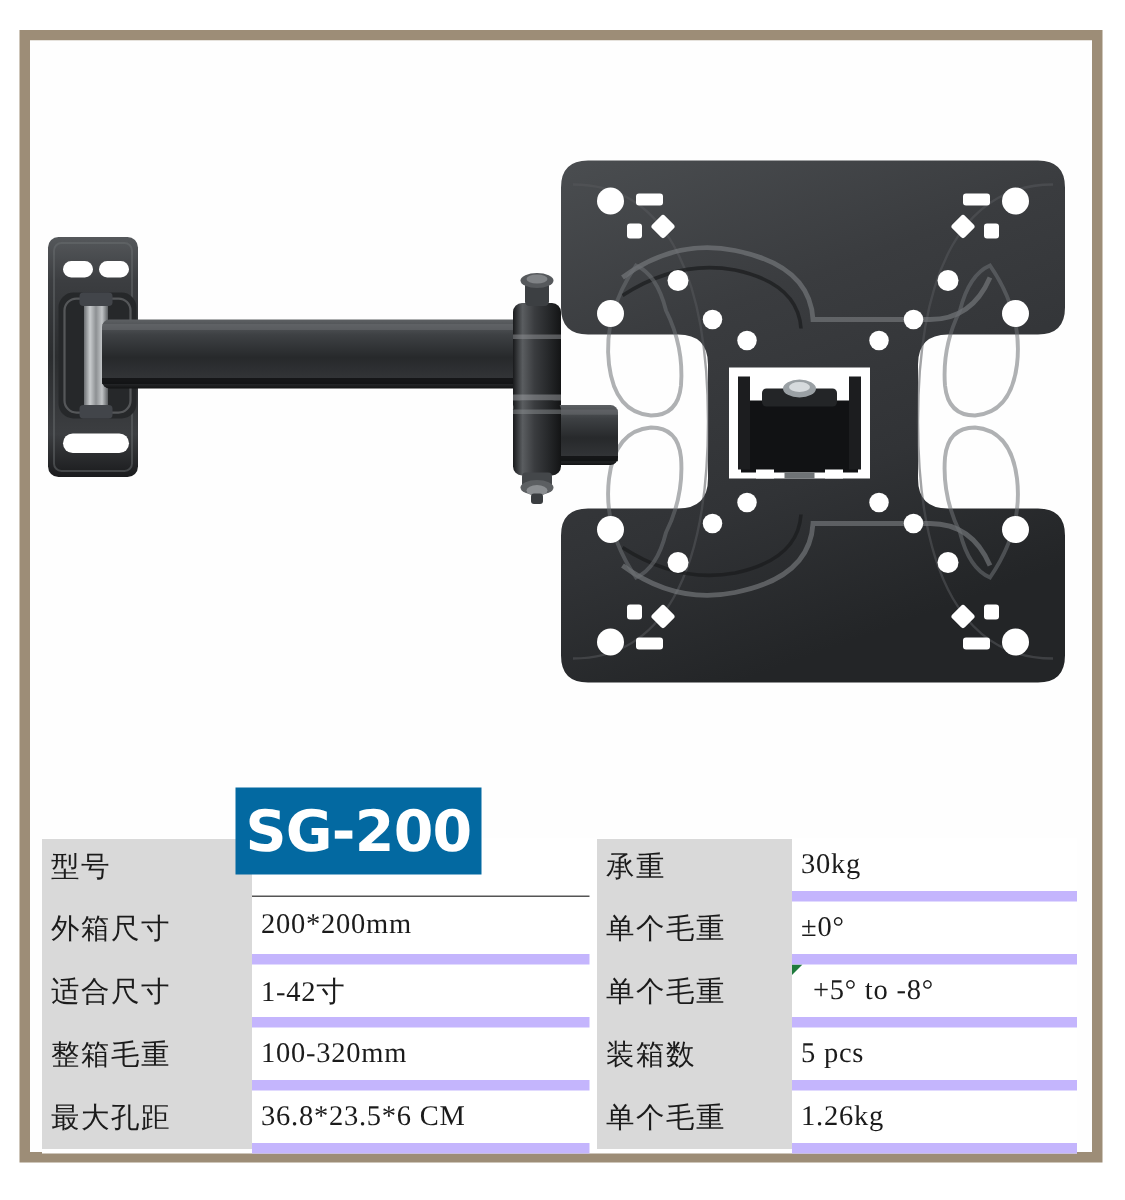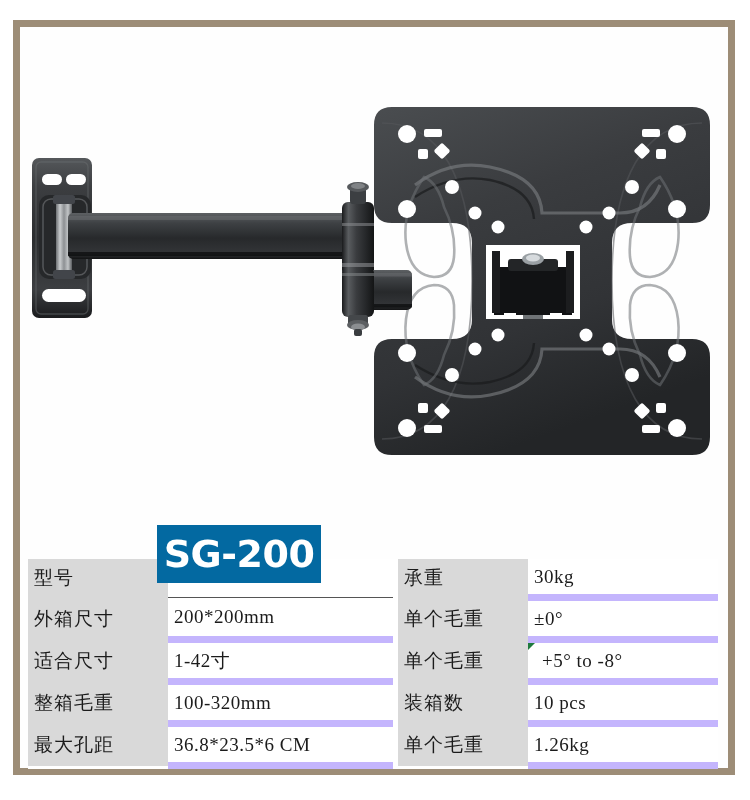--- a/index.html
+++ b/index.html
@@ -365,21 +365,21 @@
               <td class="val">1-42寸</td>
               <td class="spacer"></td>
               <td class="lbl">单个毛重</td>
               <td class="val marker">+5° to -8°</td>
             </tr>
             <tr>
               <td class="lbl">整箱毛重</td>
               <td class="val">100-320mm</td>
               <td class="spacer"></td>
               <td class="lbl">装箱数</td>
-              <td class="val">10 pcs</td>
+              <td class="val">5 pcs</td>
             </tr>
             <tr>
               <td class="lbl">最大孔距</td>
               <td class="val">36.8*23.5*6 CM</td>
               <td class="spacer"></td>
               <td class="lbl">单个毛重</td>
               <td class="val">1.26kg</td>
             </tr>
           </tbody>
         </table>

